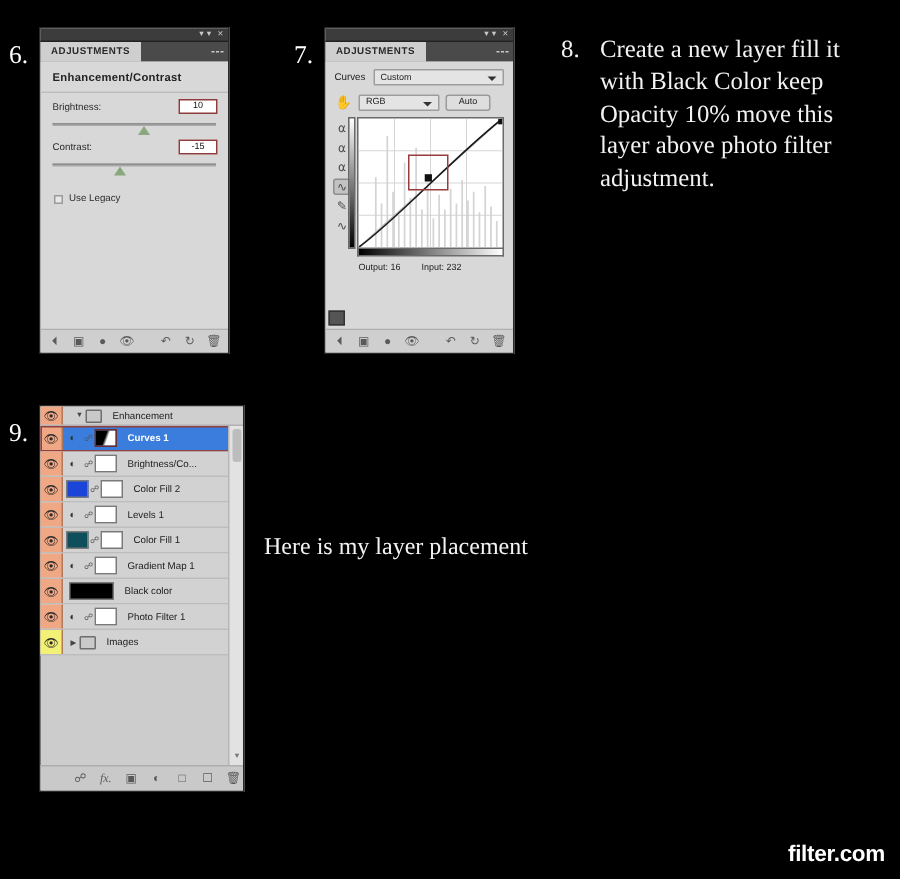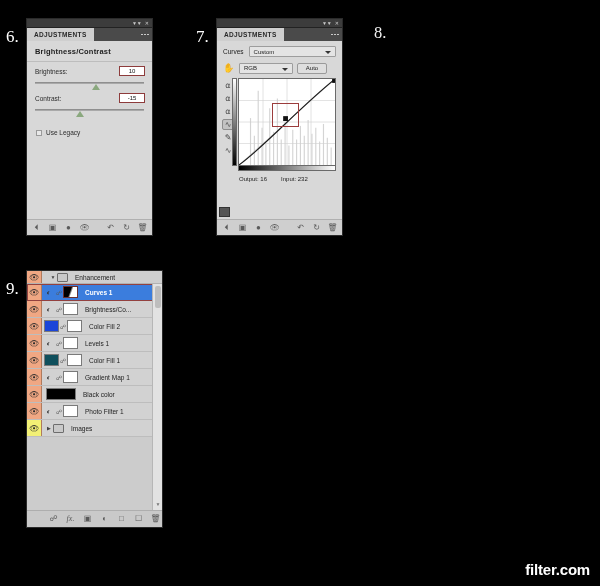--- a/index.html
+++ b/index.html
@@ -257,21 +257,21 @@
   <div class="ps-tabbar">
     <div class="ps-tab">ADJUSTMENTS</div>
     <div class="ps-tabfill"></div>
     <div class="ps-tabmenu">
         <i></i>
         <i></i>
         <i></i>
       </div>
   </div>
   <div class="ps-body">
-    <div class="bc-title">Brightness/Contrast</div>
+    <div class="bc-title">Enhancement/Contrast</div>
     <div class="bc-sep"></div>
 
     <div class="bc-row">
       <div class="bc-label">Brightness:</div>
       <div class="bc-valbox">10</div>
     </div>
     <div class="bc-slider">
       <div class="bc-thumb" style="left:52%"></div>
     </div>
 
@@ -507,18 +507,20 @@
     <span class="ficon">▣</span>
     <span class="ficon">◐</span>
     <span class="ficon">□</span>
     <span class="ficon">☐</span>
     <span class="ficon">🗑</span>
   </div>
 </div>
 
 <div class="body-text" id="text8">
   <span class="num">8.</span>
+  <div class="para">Create a new layer fill it with Black Color keep Opacity 10% move this layer above photo filter adjustment.</div>
 </div>
 
 <div class="body-text" id="text9">
+  <div>Here is my layer placement</div>
 </div>
 
 <div class="watermark">filter.com</div>
 
 </body></html>

